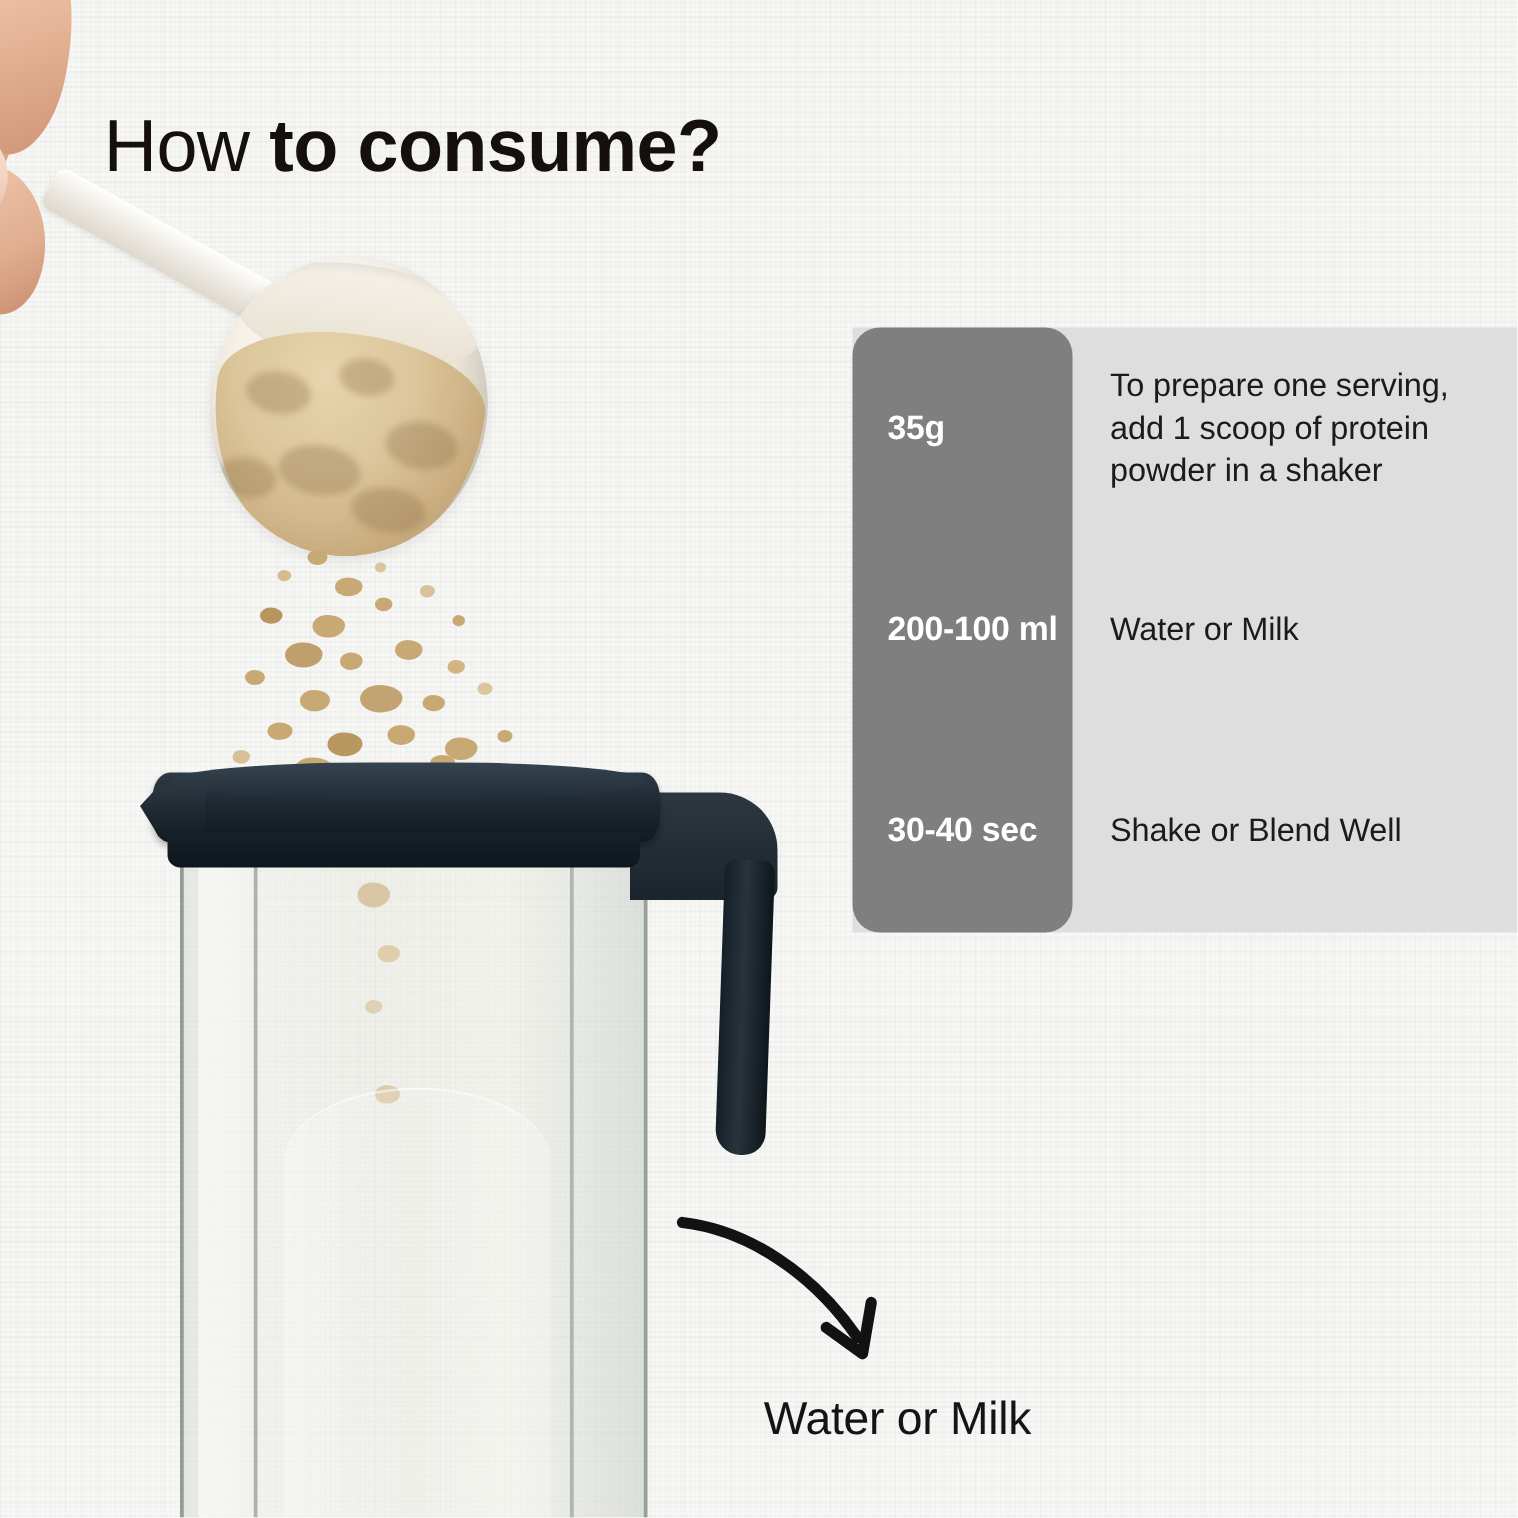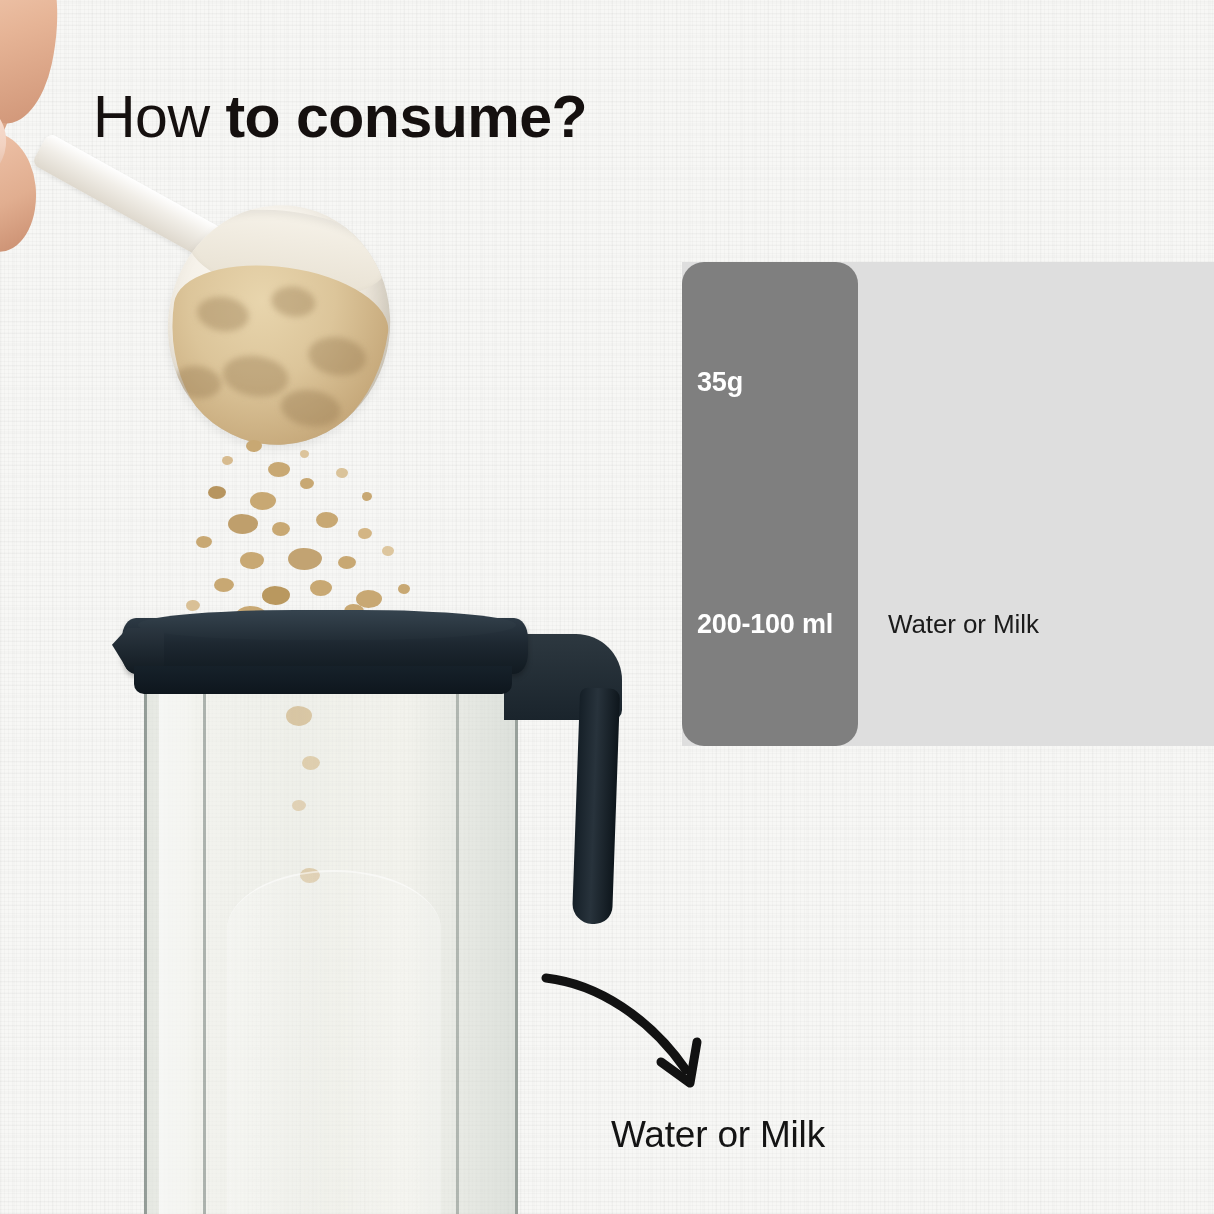--- a/index.html
+++ b/index.html
@@ -27,21 +27,21 @@
       repeating-linear-gradient(0deg, rgba(0,0,0,0.018) 0px, rgba(0,0,0,0.018) 1px, rgba(255,255,255,0) 1px, rgba(255,255,255,0) 4px),
       repeating-linear-gradient(90deg, rgba(0,0,0,0.018) 0px, rgba(0,0,0,0.018) 1px, rgba(255,255,255,0) 1px, rgba(255,255,255,0) 4px),
       repeating-linear-gradient(0deg, rgba(0,0,0,0.012) 0px, rgba(0,0,0,0.012) 2px, rgba(255,255,255,0) 2px, rgba(255,255,255,0) 11px),
       repeating-linear-gradient(90deg, rgba(0,0,0,0.012) 0px, rgba(0,0,0,0.012) 2px, rgba(255,255,255,0) 2px, rgba(255,255,255,0) 13px);
     z-index: 0;
   }
 
   
   .title {
     position: absolute;
-    left: 93px;
+    left: 83px;
     top: 86px;
     font-size: 59px;
     line-height: 1.08;
     color: #15100f;
     letter-spacing: -0.5px;
     white-space: nowrap;
     z-index: 40;
   }
   .title .light { font-weight: 300; }
   .title .bold  { font-weight: 700; }
@@ -281,21 +281,21 @@
   }
   .row {
     position: relative;
     flex: 1 1 0;
     display: flex;
     align-items: center;
   }
   .row .amount {
     width: 176px;
     box-sizing: border-box;
-    padding: 0 0 0 15px;
+    padding: 0 0 0 28px;
     color: #ffffff;
     font-size: 27px;
     font-weight: 700;
     line-height: 1.18;
     letter-spacing: -0.2px;
   }
   .row .desc {
     flex: 1;
     box-sizing: border-box;
     padding: 0 24px 0 30px;
@@ -415,27 +415,32 @@
   <div class="title">
     <span class="light">How </span><span class="bold">to consume?</span>
   </div>
 
   <div class="panel">
     <div class="panel-col"></div>
     <div class="rows">
 
       <div class="row">
         <div class="amount">35g</div>
+        <div class="desc">To prepare one serving, add 1 scoop of protein powder in a shaker</div>
       </div>
 
       <div class="row">
         <div class="amount">200-100 ml</div>
         <div class="desc">Water or Milk</div>
       </div>
 
+      <div class="row">
+        <div class="amount">30-40 sec</div>
+        <div class="desc">Shake or Blend Well</div>
+      </div>
 
     </div>
   </div>
 
   <div class="arrow-wrap">
     <svg width="230" height="160" viewBox="0 0 230 160">
       <path d="M 26 28 C 78 34, 130 68, 166 120" stroke="#121212" stroke-width="9" fill="none" stroke-linecap="round"></path>
       <path d="M 141 112 L 170 133 L 177 92" stroke="#121212" stroke-width="9" fill="none" stroke-linecap="round" stroke-linejoin="round"></path>
     </svg>
   </div>

